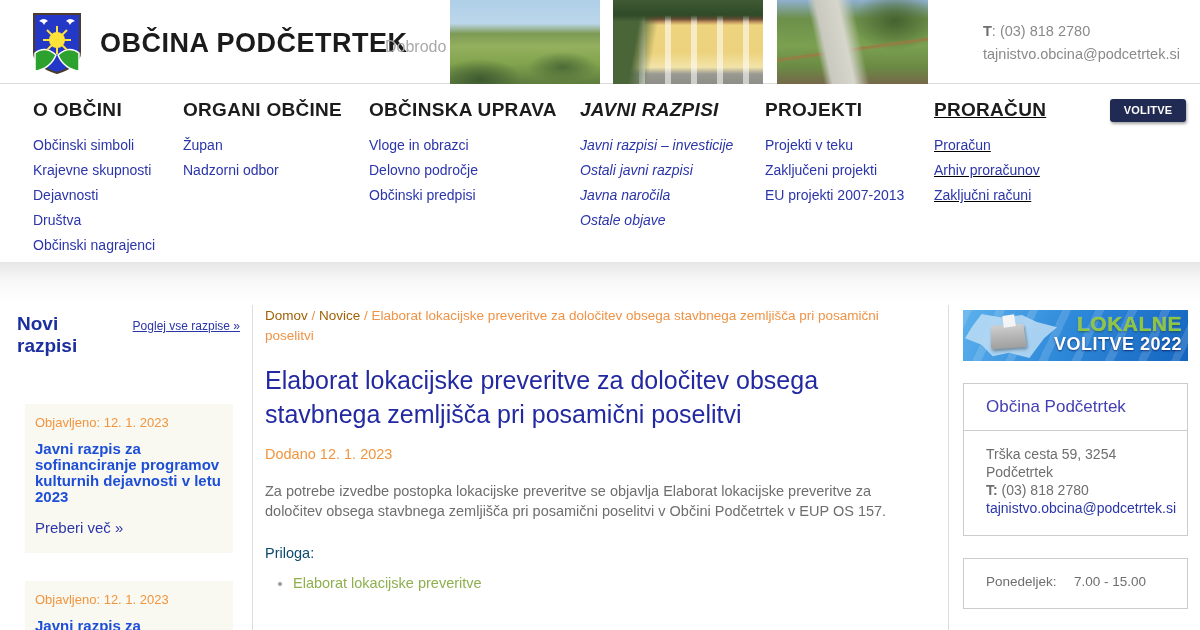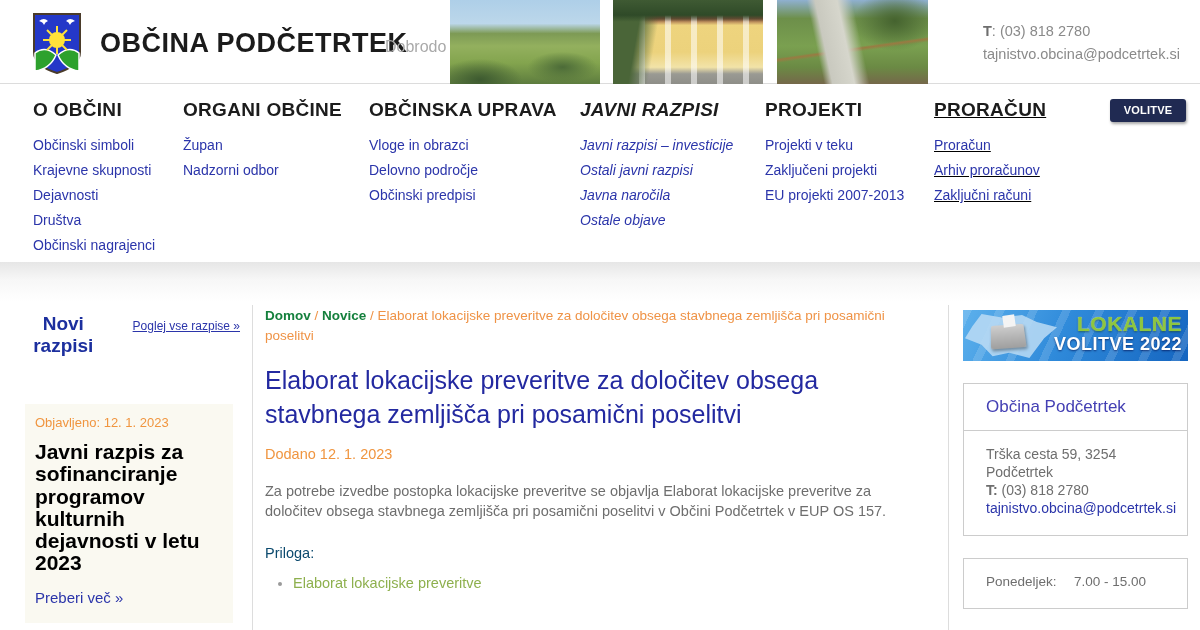--- a/index.html
+++ b/index.html
@@ -46,33 +46,33 @@
   .nav-shadow { position:absolute; top:262px; left:0; width:1200px; height:40px;
     background:linear-gradient(180deg, #e6e6e6 0%, #f7f7f7 45%, #ffffff 100%); }
 
   
   .vline { position:absolute; top:305px; bottom:0; width:1px; background:#ddd; }
   .vline-left { left:252px; } .vline-right { left:948px; }
 
   
   .sidebar-left { position:absolute; left:17px; top:313px; width:223px; }
   .sl-head { display:flex; justify-content:space-between; align-items:baseline; }
-  .sl-title { font-size:19px; font-weight:bold; color:#1c2f9e;text-align:center; }
+  .sl-title { font-size:19px; font-weight:bold; color:#1c2f9e; }
   .sl-all { font-size:12px; color:#2b35aa; text-decoration:underline; cursor:pointer; white-space:nowrap;padding-left:23px; }
   .news-card { background:#faf9f1; padding:11px 12px 16px 10px; width:208px; margin-left:8px; }
   .news-card.first { margin-top:47px; }
   .news-card.second { margin-top:28px; }
   .news-date { font-size:13px; color:#f0953f; }
-  .news-title { font-size:21px; font-weight:bold; color:#000000; line-height:1.06; margin-top:11px; cursor:pointer; }
+  .news-title { font-size:15px; font-weight:bold; color:#1d4ed8; line-height:1.06; margin-top:11px; cursor:pointer; }
   .news-more { display:inline-block; font-size:15px; color:#2b35aa; text-decoration:none; margin-top:14px; cursor:pointer; }
 
   
   .main { position:absolute; left:265px; top:306px; width:637px; }
   .breadcrumb { font-size:13.5px; color:#ef9346; line-height:1.45; }
-  .breadcrumb a { color:#15803d; text-decoration:none; cursor:pointer;font-weight:bold; }
+  .breadcrumb a { color:#a16207; text-decoration:none; cursor:pointer; }
   .article-title { font-size:25px; color:#2329a0; font-weight:normal; line-height:1.36; margin-top:18px; }
   .added { font-size:14.5px; color:#f0953f; margin-top:15px; }
   .body-text { font-size:14.5px; color:#6e6e6e; line-height:1.38; margin-top:19px; }
   .priloga { font-size:14.5px; color:#0c4a6e; margin-top:24px; }
   .att-list { margin:14px 0 0 28px; }
   .att-list li { font-size:14.5px; color:#9a9a9a; }
   .att-list a { color:#8eb04e; text-decoration:none; cursor:pointer; }
 
   
   .sidebar-right { position:absolute; left:963px; top:310px; width:225px; }

